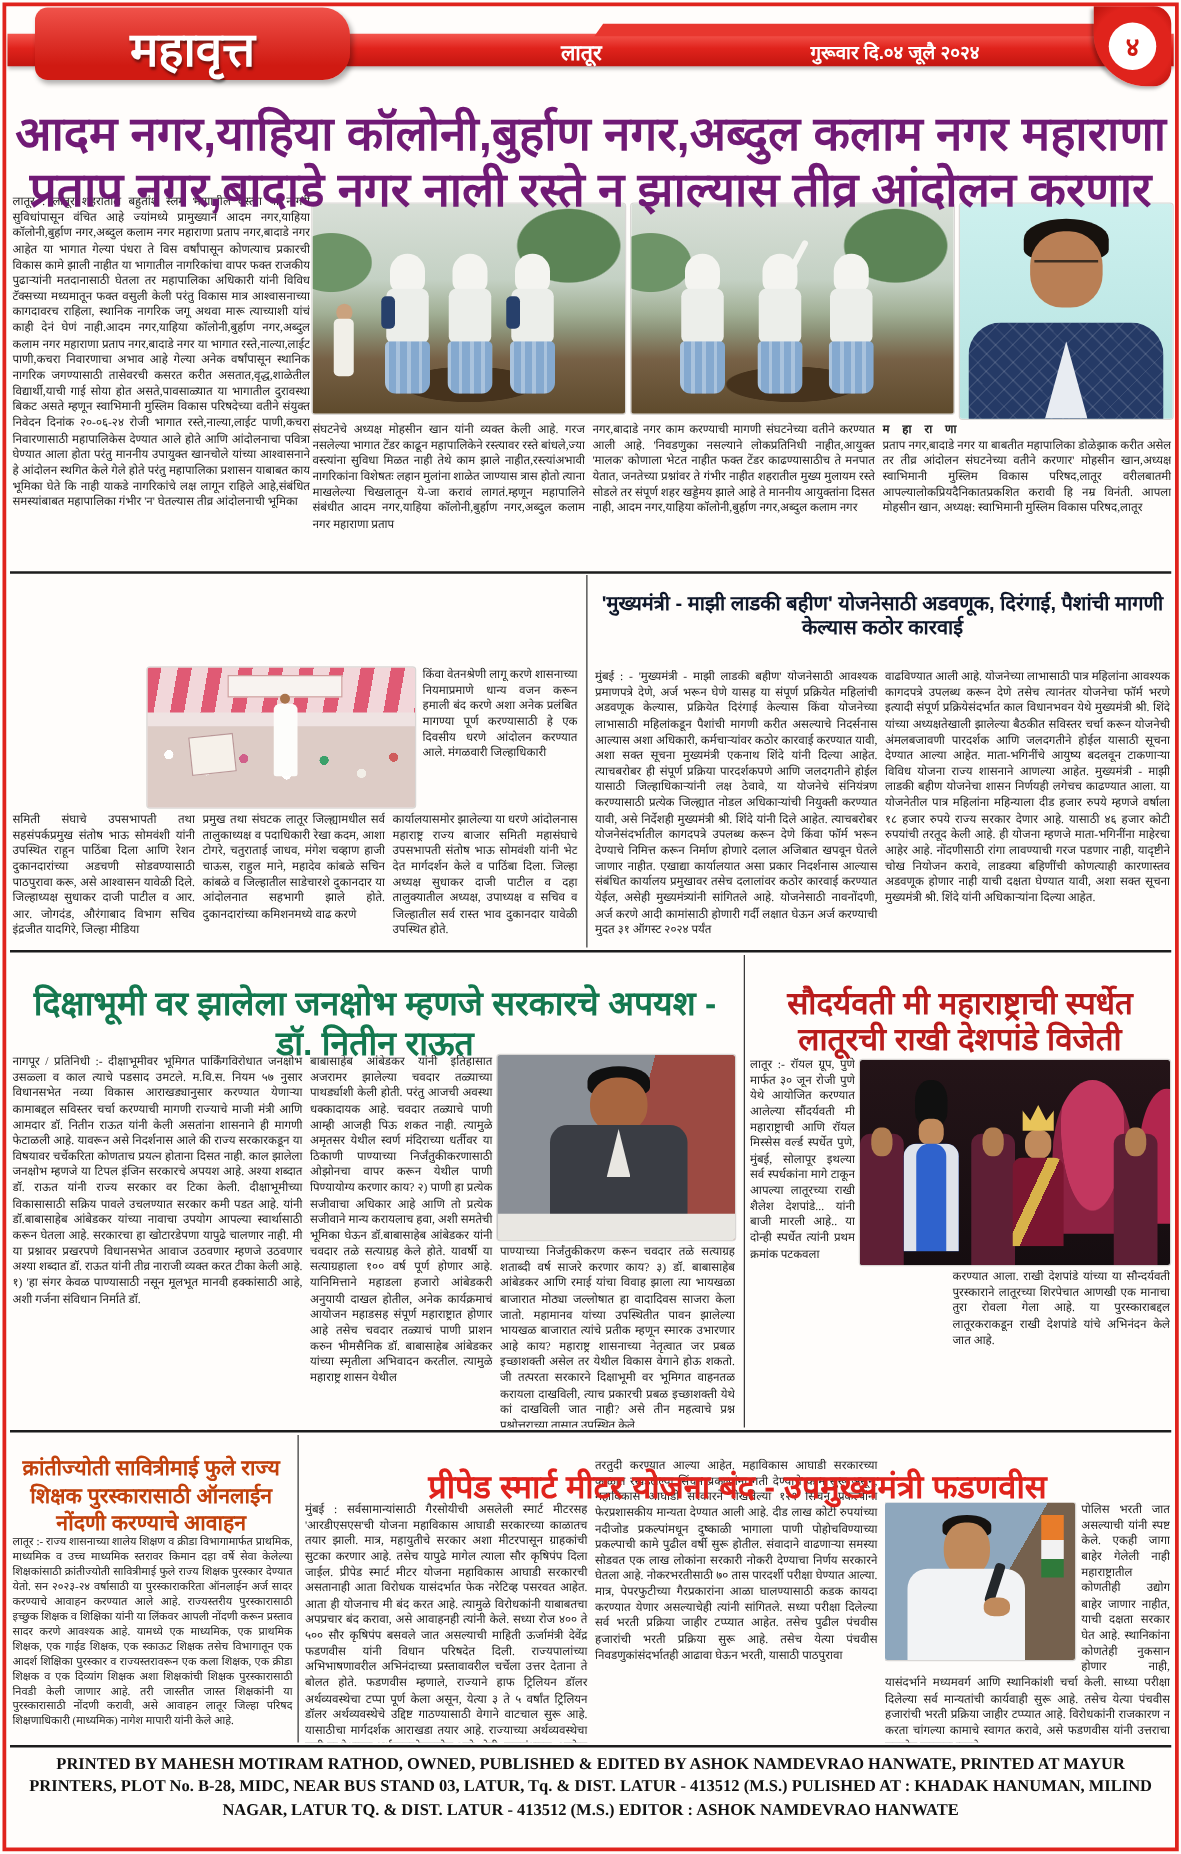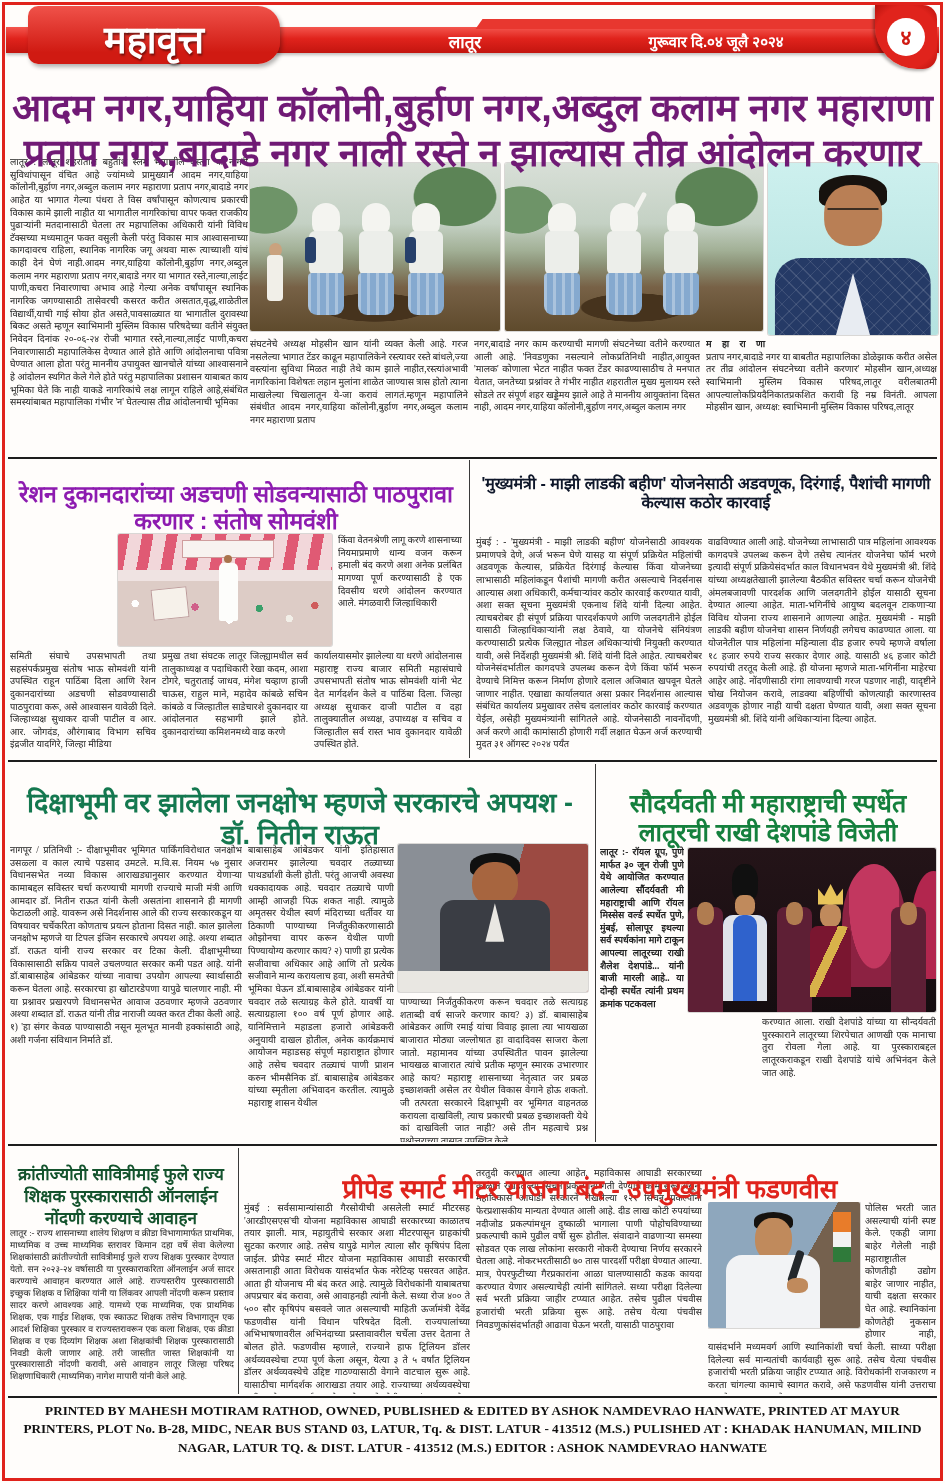--- a/index.html
+++ b/index.html
@@ -32,43 +32,43 @@
       align-items:center;justify-content:center;font-family:"Liberation Sans",sans-serif;
       font-size:21px;font-weight:800;color:#d01a12;}
 
   
   .hl{position:absolute;font-family:"Liberation Sans",sans-serif;font-weight:800;
       text-align:center;line-height:1.17;z-index:4;}
   .hl-lead{top:61px;left:10px;width:925px;font-size:38px;color:#701a75;}
   .hl-ration{top:462px;left:10px;width:452px;font-size:23px;color:#8d1bb0;}
   .hl-ladki{top:462px;left:476px;width:460px;font-size:16px;color:#0f172a;}
   .hl-diksha{top:766px;left:10px;width:580px;font-size:27px;color:#14784f;}
-  .hl-saundarya{top:768px;left:600px;width:336px;font-size:25px;color:#15803d;}
-  .hl-savitri{top:1150px;left:10px;width:222px;font-size:17px;line-height:1.3;color:#14532d;}
+  .hl-saundarya{top:768px;left:600px;width:336px;font-size:25px;color:#b91c1c;}
+  .hl-savitri{top:1150px;left:10px;width:222px;font-size:17px;line-height:1.3;color:#c2410c;}
   .hl-meter{top:1152px;left:244px;width:692px;font-size:26px;color:#e0231c;}
 
   
   .col{position:absolute;font-size:9.3px;line-height:1.36;text-align:justify;
        overflow:hidden;color:#222;word-break:break-word;}
   .a1c1{left:10px;top:156px;width:238px;height:300px;}
   .a1c2{left:250px;top:338px;width:218px;height:118px;}
   .a1c3{left:474px;top:338px;width:226px;height:118px;}
   .a1c4{left:706px;top:338px;width:231px;height:118px;}
   .mh-label{font-weight:700;letter-spacing:4px;display:block;}
   .a2cl{left:10px;top:534px;width:104px;height:112px;}
   .a2cr{left:338px;top:534px;width:124px;height:112px;}
   .a2b1{left:10px;top:650px;width:146px;height:108px;}
   .a2b2{left:162px;top:650px;width:146px;height:108px;}
   .a2b3{left:314px;top:650px;width:148px;height:108px;}
   .a3c1{left:476px;top:536px;width:226px;height:222px;}
   .a3c2{left:708px;top:536px;width:228px;height:222px;}
   .a4c1{left:10px;top:844px;width:232px;height:296px;}
   .a4c2{left:248px;top:844px;width:146px;height:296px;}
   .a4c3{left:400px;top:844px;width:188px;height:296px;}
-  .a5intro{left:600px;top:846px;width:84px;height:200px;font-weight:bold;}
+  .a5intro{left:600px;top:846px;width:84px;height:200px;}
   .a5a{left:600px;top:1050px;width:156px;height:92px;}
   .a5b{left:762px;top:1016px;width:174px;height:126px;}
   .a6body{left:10px;top:1228px;width:224px;height:164px;font-size:8.8px;}
   .a7c1{left:244px;top:1202px;width:226px;height:192px;}
   .a7c2{left:476px;top:1167px;width:226px;height:192px;}
   .a7c3{left:708px;top:1202px;width:228px;height:192px;}
 
   
   .hline{position:absolute;left:8px;right:8px;height:2px;background:#1d1d1d;z-index:3;}
   .h1{top:457px;} .h2{top:760px;} .h3{top:1144px;} .h4{top:1396px;}
@@ -238,21 +238,20 @@
 
   <div class="col a1c2">संघटनेचे अध्यक्ष मोहसीन खान यांनी व्यक्त केली आहे. गरज नसलेल्या भागात टेंडर काढून महापालिकेने रस्त्यावर रस्ते बांधले,ज्या वस्त्यांना सुविधा मिळत नाही तेथे काम झाले नाहीत,रस्त्यांअभावी नागरिकांना विशेषतः लहान मुलांना शाळेत जाण्यास त्रास होतो त्याना माखलेल्या चिखलातून ये-जा करावं लागतं.म्हणून महापालिने संबंधीत आदम नगर,याहिया कॉलोनी,बुर्हाण नगर,अब्दुल कलाम नगर महाराणा प्रताप</div>
   <div class="col a1c3">नगर,बादाडे नगर काम करण्याची मागणी संघटनेच्या वतीने करण्यात आली आहे. 'निवडणुका नसल्याने लोकप्रतिनिधी नाहीत,आयुक्त 'मालक' कोणाला भेटत नाहीत फक्त टेंडर काढण्यासाठीच ते मनपात येतात, जनतेच्या प्रश्नांवर ते गंभीर नाहीत शहरातील मुख्य मुलायम रस्ते सोडले तर संपूर्ण शहर खड्डेमय झाले आहे ते माननीय आयुक्तांना दिसत नाही, आदम नगर,याहिया कॉलोनी,बुर्हाण नगर,अब्दुल कलाम नगर</div>
   <div class="col a1c4">
     <span class="mh-label">म हा रा णा</span>
     <span>प्रताप नगर,बादाडे नगर या बाबतीत महापालिका डोळेझाक करीत असेल तर तीव्र आंदोलन संघटनेच्या वतीने करणार' मोहसीन खान,अध्यक्ष स्वाभिमानी मुस्लिम विकास परिषद,लातूर वरीलबातमी आपल्यालोकप्रियदैनिकातप्रकशित करावी हि नम्र विनंती. आपला मोहसीन खान, अध्यक्ष: स्वाभिमानी मुस्लिम विकास परिषद,लातूर</span>
   </div>
 
   <div class="hline h1"></div>
 
-  <h2 class="hl hl-ration">रेशन दुकानदारांच्या अडचणी सोडवन्यासाठी पाठपुरावा करणार : संतोष सोमवंशी</h2>
   <div class="ph ph-protest">
     <div class="tent"></div>
     <div class="banner-sign"></div>
     <div class="crowd"></div>
     <div class="placard"></div>
     <div class="speaker"></div>
   </div>
   <div class="col a2cr">किंवा वेतनश्रेणी लागू करणे शासनाच्या नियमाप्रमाणे धान्य वजन करून हमाली बंद करणे अशा अनेक प्रलंबित मागण्या पूर्ण करण्यासाठी हे एक दिवसीय धरणे आंदोलन करण्यात आले. मंगळवारी जिल्हाधिकारी</div>
   <div class="col a2b1">समिती संघाचे उपसभापती तथा सहसंपर्कप्रमुख संतोष भाऊ सोमवंशी यांनी उपस्थित राहून पाठिंबा दिला आणि रेशन दुकानदारांच्या अडचणी सोडवण्यासाठी पाठपुरावा करू, असे आश्वासन यावेळी दिले. जिल्हाध्यक्ष सुधाकर दाजी पाटील व आर. आर. जोगदंड, औरंगाबाद विभाग सचिव इंद्रजीत यादगिरे, जिल्हा मीडिया</div>
   <div class="col a2b2">प्रमुख तथा संघटक लातूर जिल्ह्यामधील सर्व तालुकाध्यक्ष व पदाधिकारी रेखा कदम, आशा टोगरे, चतुराताई जाधव, मंगेश चव्हाण हाजी चाऊस, राहुल माने, महादेव कांबळे सचिन कांबळे व जिल्हातील साडेचारशे दुकानदार या आंदोलनात सहभागी झाले होते. दुकानदारांच्या कमिशनमध्ये वाढ करणे</div>

